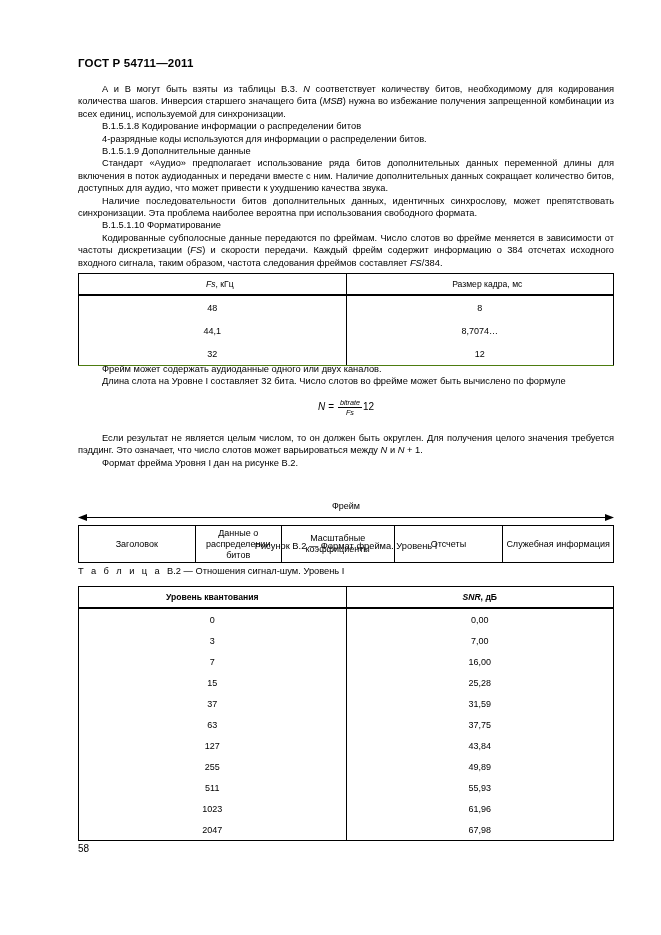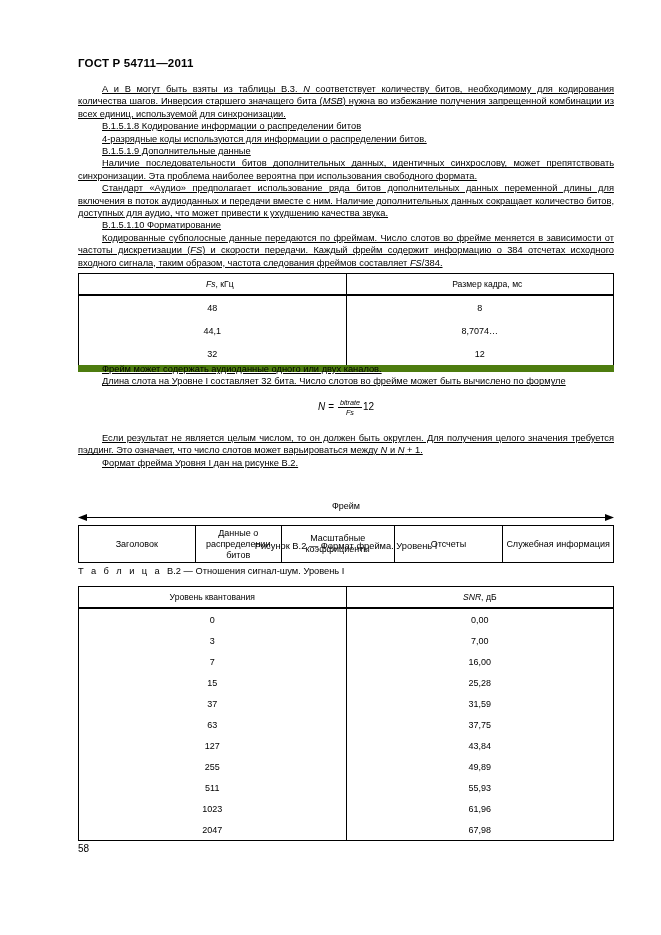--- a/index.html
+++ b/index.html
@@ -34,21 +34,20 @@
     left: 78px;
     top: 83px;
     width: 536px;
   }
   p.para {
     margin: 0;
     font-size: 9.3px;
     line-height: 12.4px;
     text-align: justify;
     text-indent: 24px;
-    text-decoration: underline;
   }
   .it { font-style: italic; }
 
   
   .tbl {
     border-collapse: collapse;
     width: 536px;
     table-layout: fixed;
     font-size: 9.0px;
   }
@@ -66,21 +65,21 @@
   }
   .tbl .firstrow td {
     border-top: 2px solid #000;
   }
   .tbl tbody td {
     height: 23px;
     border-top: none;
     border-bottom: none;
   }
   .tbl tbody tr:last-child td {
-    border-bottom: 7px solid #4d7c0f;
+    border-bottom: 1px solid #4d7c0f;
   }
 
   .table1-wrap {
     position: absolute;
     left: 78px;
     top: 273px;
   }
 
   
   .formula {
@@ -170,21 +169,21 @@
   }
   .tbl2 {
     border-collapse: collapse;
     width: 536px;
     table-layout: fixed;
     font-size: 9.0px;
   }
   .tbl2 th {
     border: 1px solid #000;
     height: 20px;
-    font-weight: normal;
+    font-weight: bold;
     font-size: 8.6px;
     text-align: center;
     padding: 0;
   }
   .tbl2 td {
     border-left: 1px solid #000;
     border-right: 1px solid #000;
     text-align: center;
     height: 21px;
     padding: 0;
@@ -208,22 +207,22 @@
 
 <div class="page">
 
   <div class="doc-header">ГОСТ Р 54711—2011</div>
 
   <div class="content" id="top-paras">
       <p class="para"><span>А и В могут быть взяты из таблицы В.3. </span><span class="it">N</span><span> соответствует количеству битов, необходимому для кодирования количества шагов. Инверсия старшего значащего бита (</span><span class="it">MSB</span><span>) нужна во избежание получения запрещенной комбинации из всех единиц, используемой для синхронизации.</span></p>
       <p class="para"><span>В.1.5.1.8 Кодирование информации о распределении битов</span></p>
       <p class="para"><span>4-разрядные коды используются для информации о распределении битов.</span></p>
       <p class="para"><span>В.1.5.1.9 Дополнительные данные</span></p>
+      <p class="para"><span>Стандарт «Аудио» предполагает использование ряда битов дополнительных данных переменной длины для включения в поток аудиоданных и передачи вместе с ним. Наличие дополнительных данных сокращает количество битов, доступных для аудио, что может привести к ухудшению качества звука.</span></p>
       <p class="para"><span>Наличие последовательности битов дополнительных данных, идентичных синхрослову, может препятствовать синхронизации. Эта проблема наиболее вероятна при использования свободного формата.</span></p>
-      <p class="para"><span>Стандарт «Аудио» предполагает использование ряда битов дополнительных данных переменной длины для включения в поток аудиоданных и передачи вместе с ним. Наличие дополнительных данных сокращает количество битов, доступных для аудио, что может привести к ухудшению качества звука.</span></p>
       <p class="para"><span>В.1.5.1.10 Форматирование</span></p>
       <p class="para"><span>Кодированные субполосные данные передаются по фреймам. Число слотов во фрейме меняется в зависимости от частоты дискретизации (</span><span class="it">FS</span><span>) и скорости передачи. Каждый фрейм содержит информацию о 384 отсчетах исходного входного сигнала, таким образом, частота следования фреймов составляет </span><span class="it">FS</span><span>/384.</span></p>
     </div>
 
   <div class="table1-wrap">
     <table class="tbl">
       <thead>
         <tr class="hdr">
           <th><span class="it">Fs</span><span>, кГц</span></th>
           <th>Размер кадра, мс</th>

